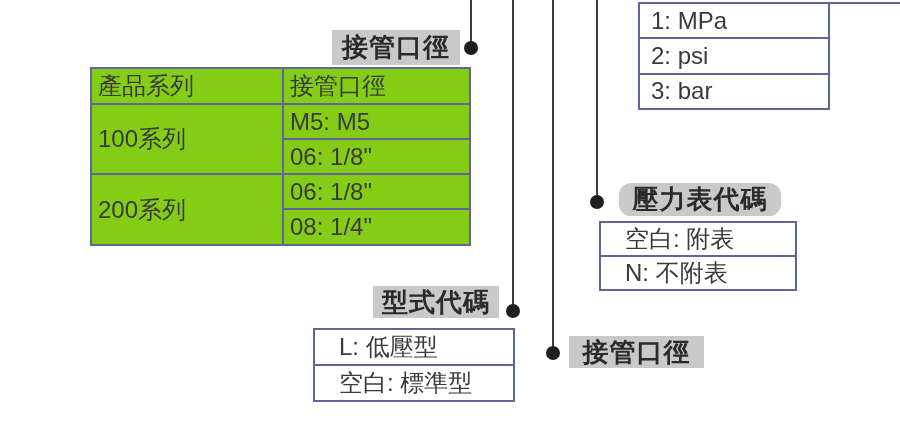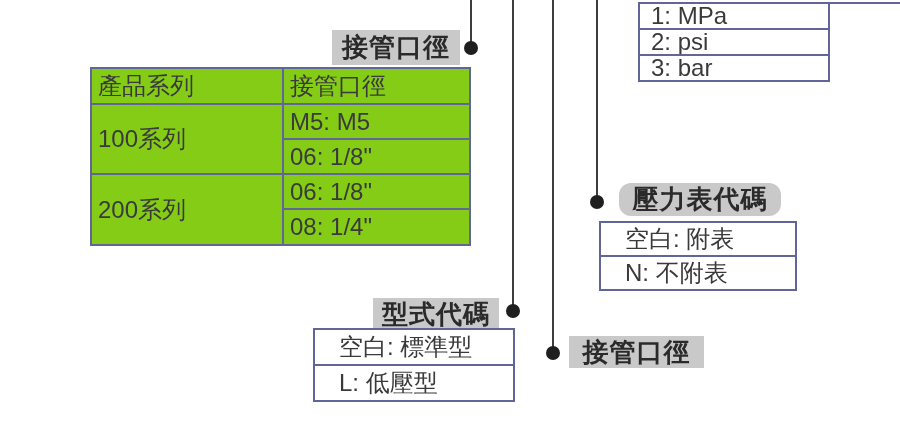--- a/index.html
+++ b/index.html
@@ -91,21 +91,21 @@
   <div class="vline" style="left:470px; top:0; height:42px;"></div>
   <div class="vline" style="left:512px; top:0; height:305px;"></div>
   <div class="vline" style="left:552px; top:0; height:347px;"></div>
   <div class="vline" style="left:596px; top:0; height:196px;"></div>
 
   <div class="bullet" style="left:464px; top:41px;"></div>
   <div class="bullet" style="left:506px; top:304px;"></div>
   <div class="bullet" style="left:546px; top:346px;"></div>
   <div class="bullet" style="left:590px; top:195px;"></div>
 
-  <div class="obox unit-box" style="left:638px; top:2px; width:192px; height:80px;">
+  <div class="obox unit-box" style="left:638px; top:2px; width:192px; height:108px;">
     <div class="row">1: MPa</div>
     <div class="row">2: psi</div>
     <div class="row">3: bar</div>
   </div>
 
   <div class="hline" style="left:830px; top:2px; width:70px;"></div>
 
   <div class="chip" style="left:332px; top:30px; width:128px; height:35px;">接管口徑</div>
 
   <table class="ptable">
@@ -130,21 +130,21 @@
     </tr>
   </tbody>
     </table>
 
   <div class="chip" style="left:619px; top:183px; width:162px; height:33px;border-radius:12px;">壓力表代碼</div>
   <div class="obox" style="left:599px; top:221px; width:198px; height:70px;">
     <div class="row">空白: 附表</div>
     <div class="row">N: 不附表</div>
   </div>
 
-  <div class="chip" style="left:373px; top:298px; width:126px; height:32px;">型式代碼</div>
+  <div class="chip" style="left:373px; top:286px; width:126px; height:32px;">型式代碼</div>
   <div class="obox" style="left:313px; top:328px; width:202px; height:74px;">
+    <div class="row">L: 低壓型</div>
     <div class="row">空白: 標準型</div>
-    <div class="row">L: 低壓型</div>
   </div>
 
   <div class="chip" style="left:569px; top:336px; width:135px; height:32px;">接管口徑</div>
 
 </div>
 
 </body></html>

